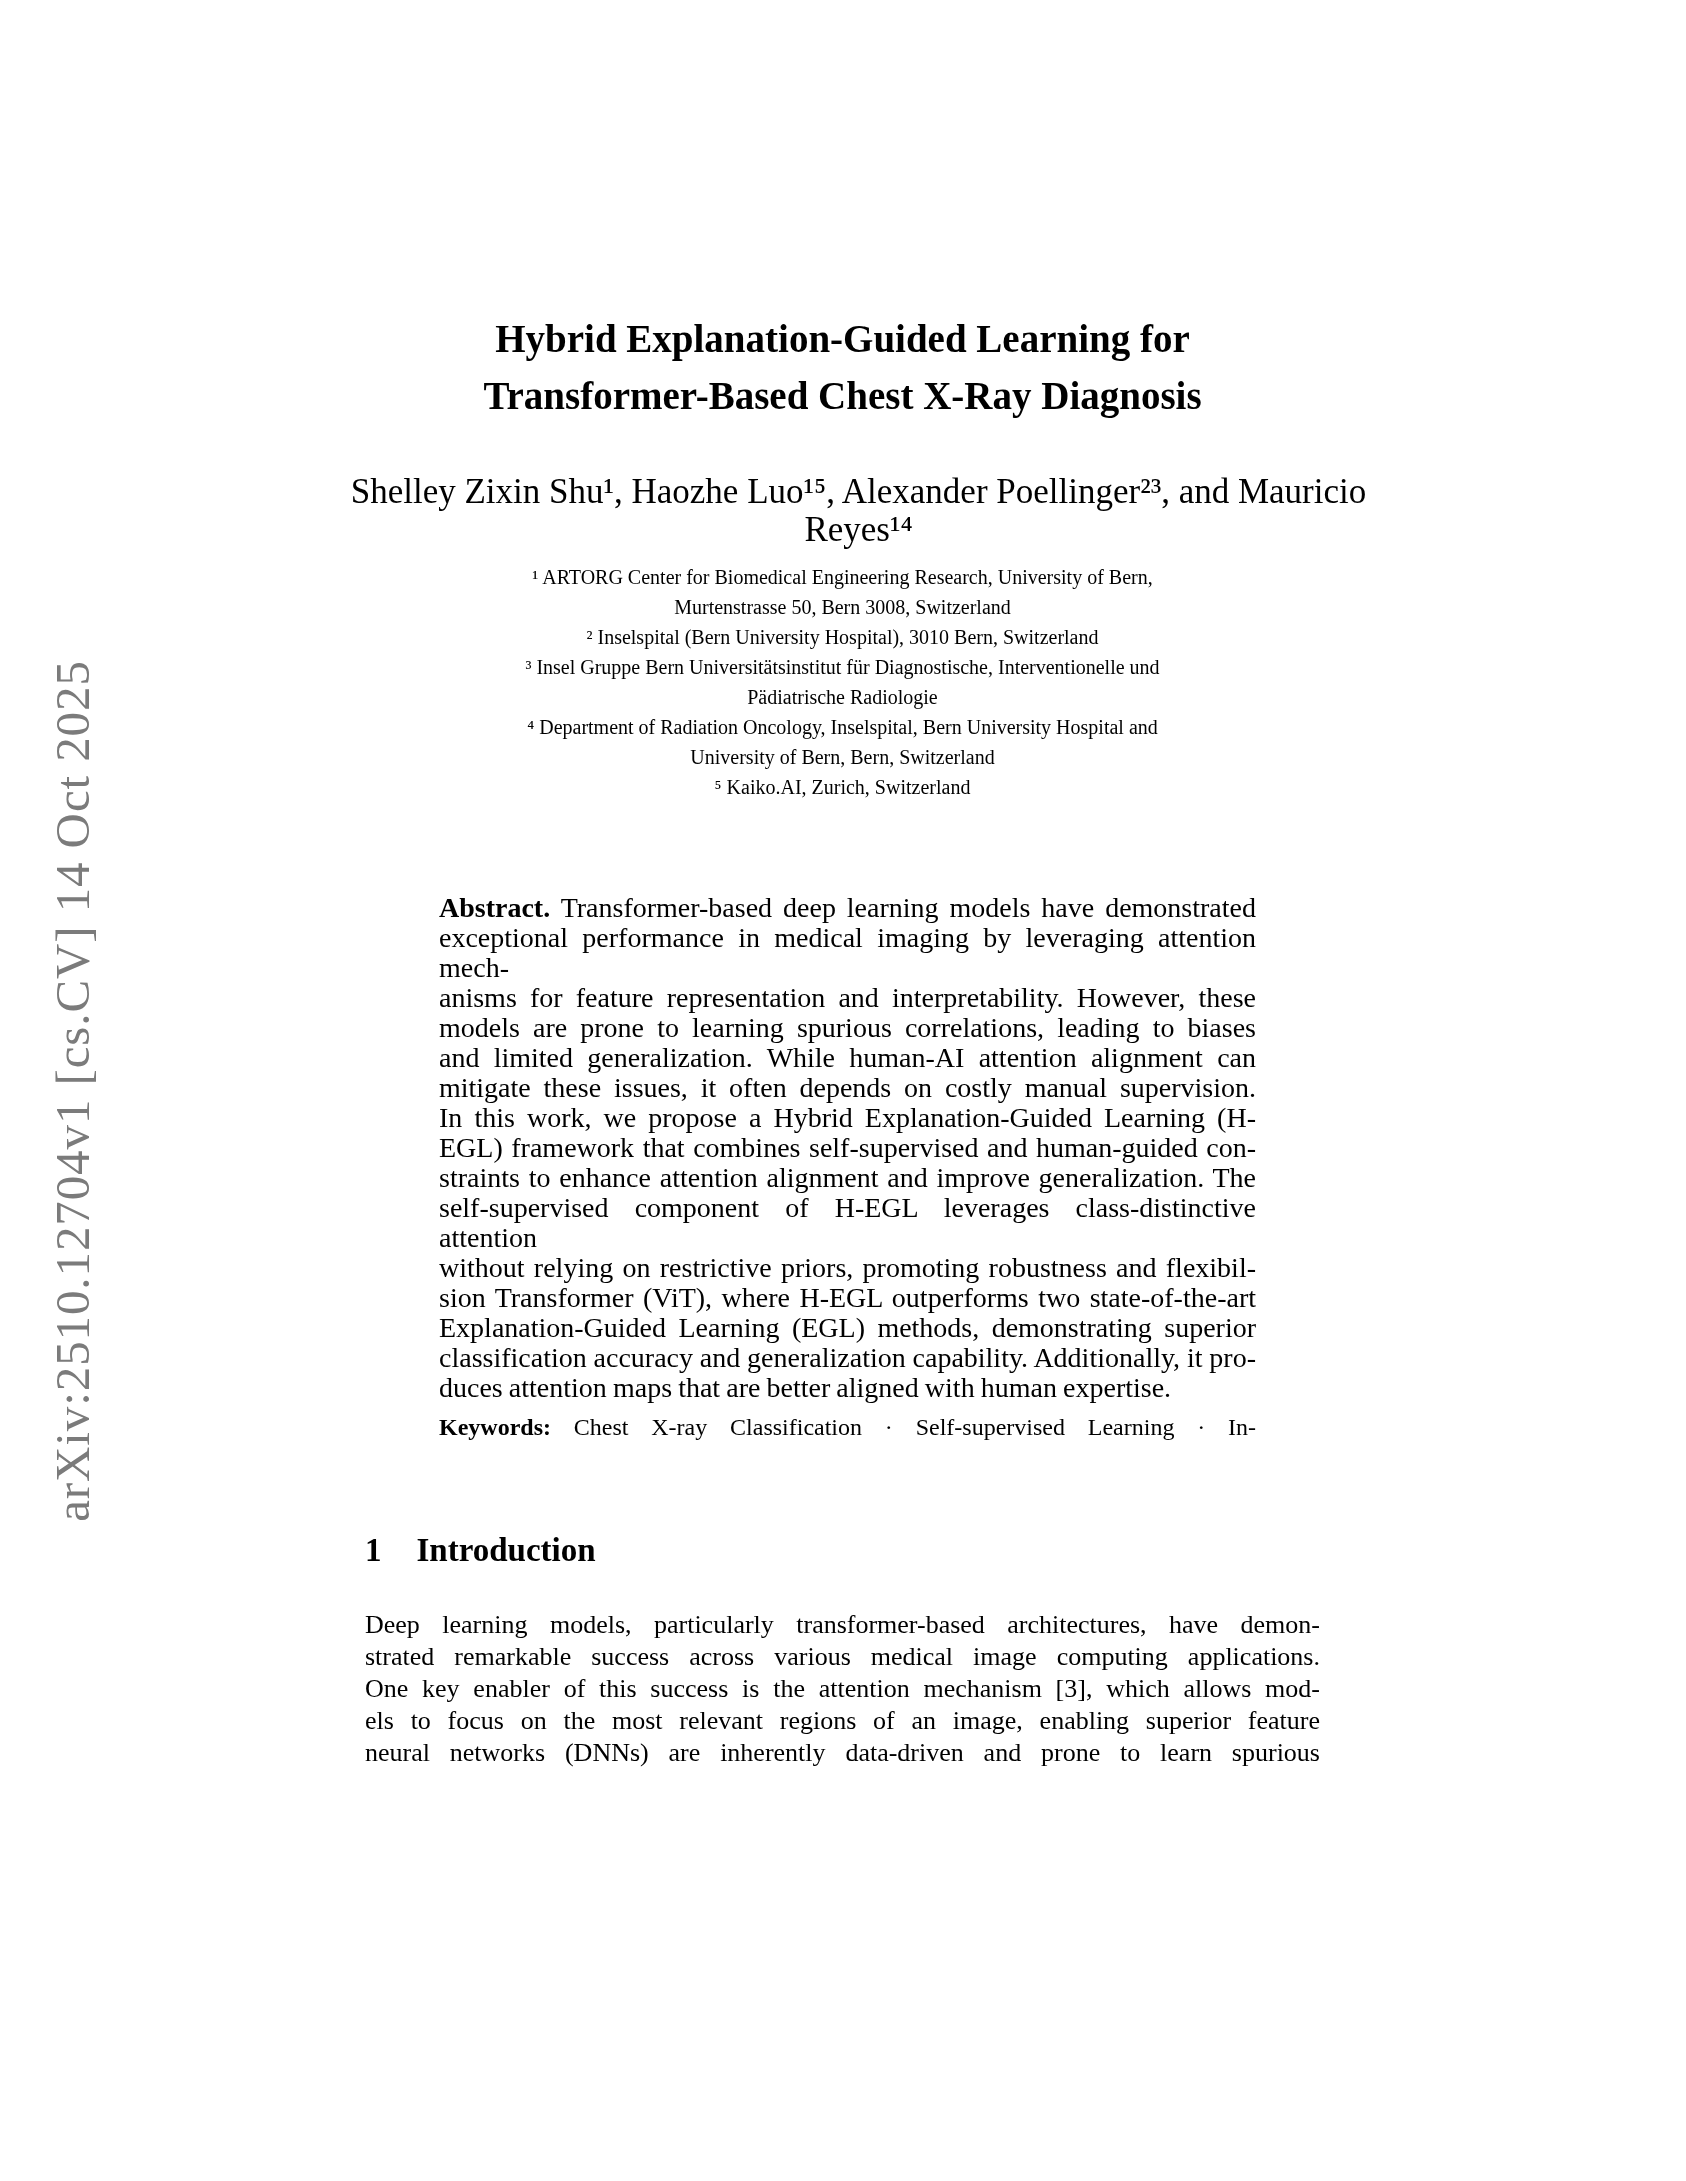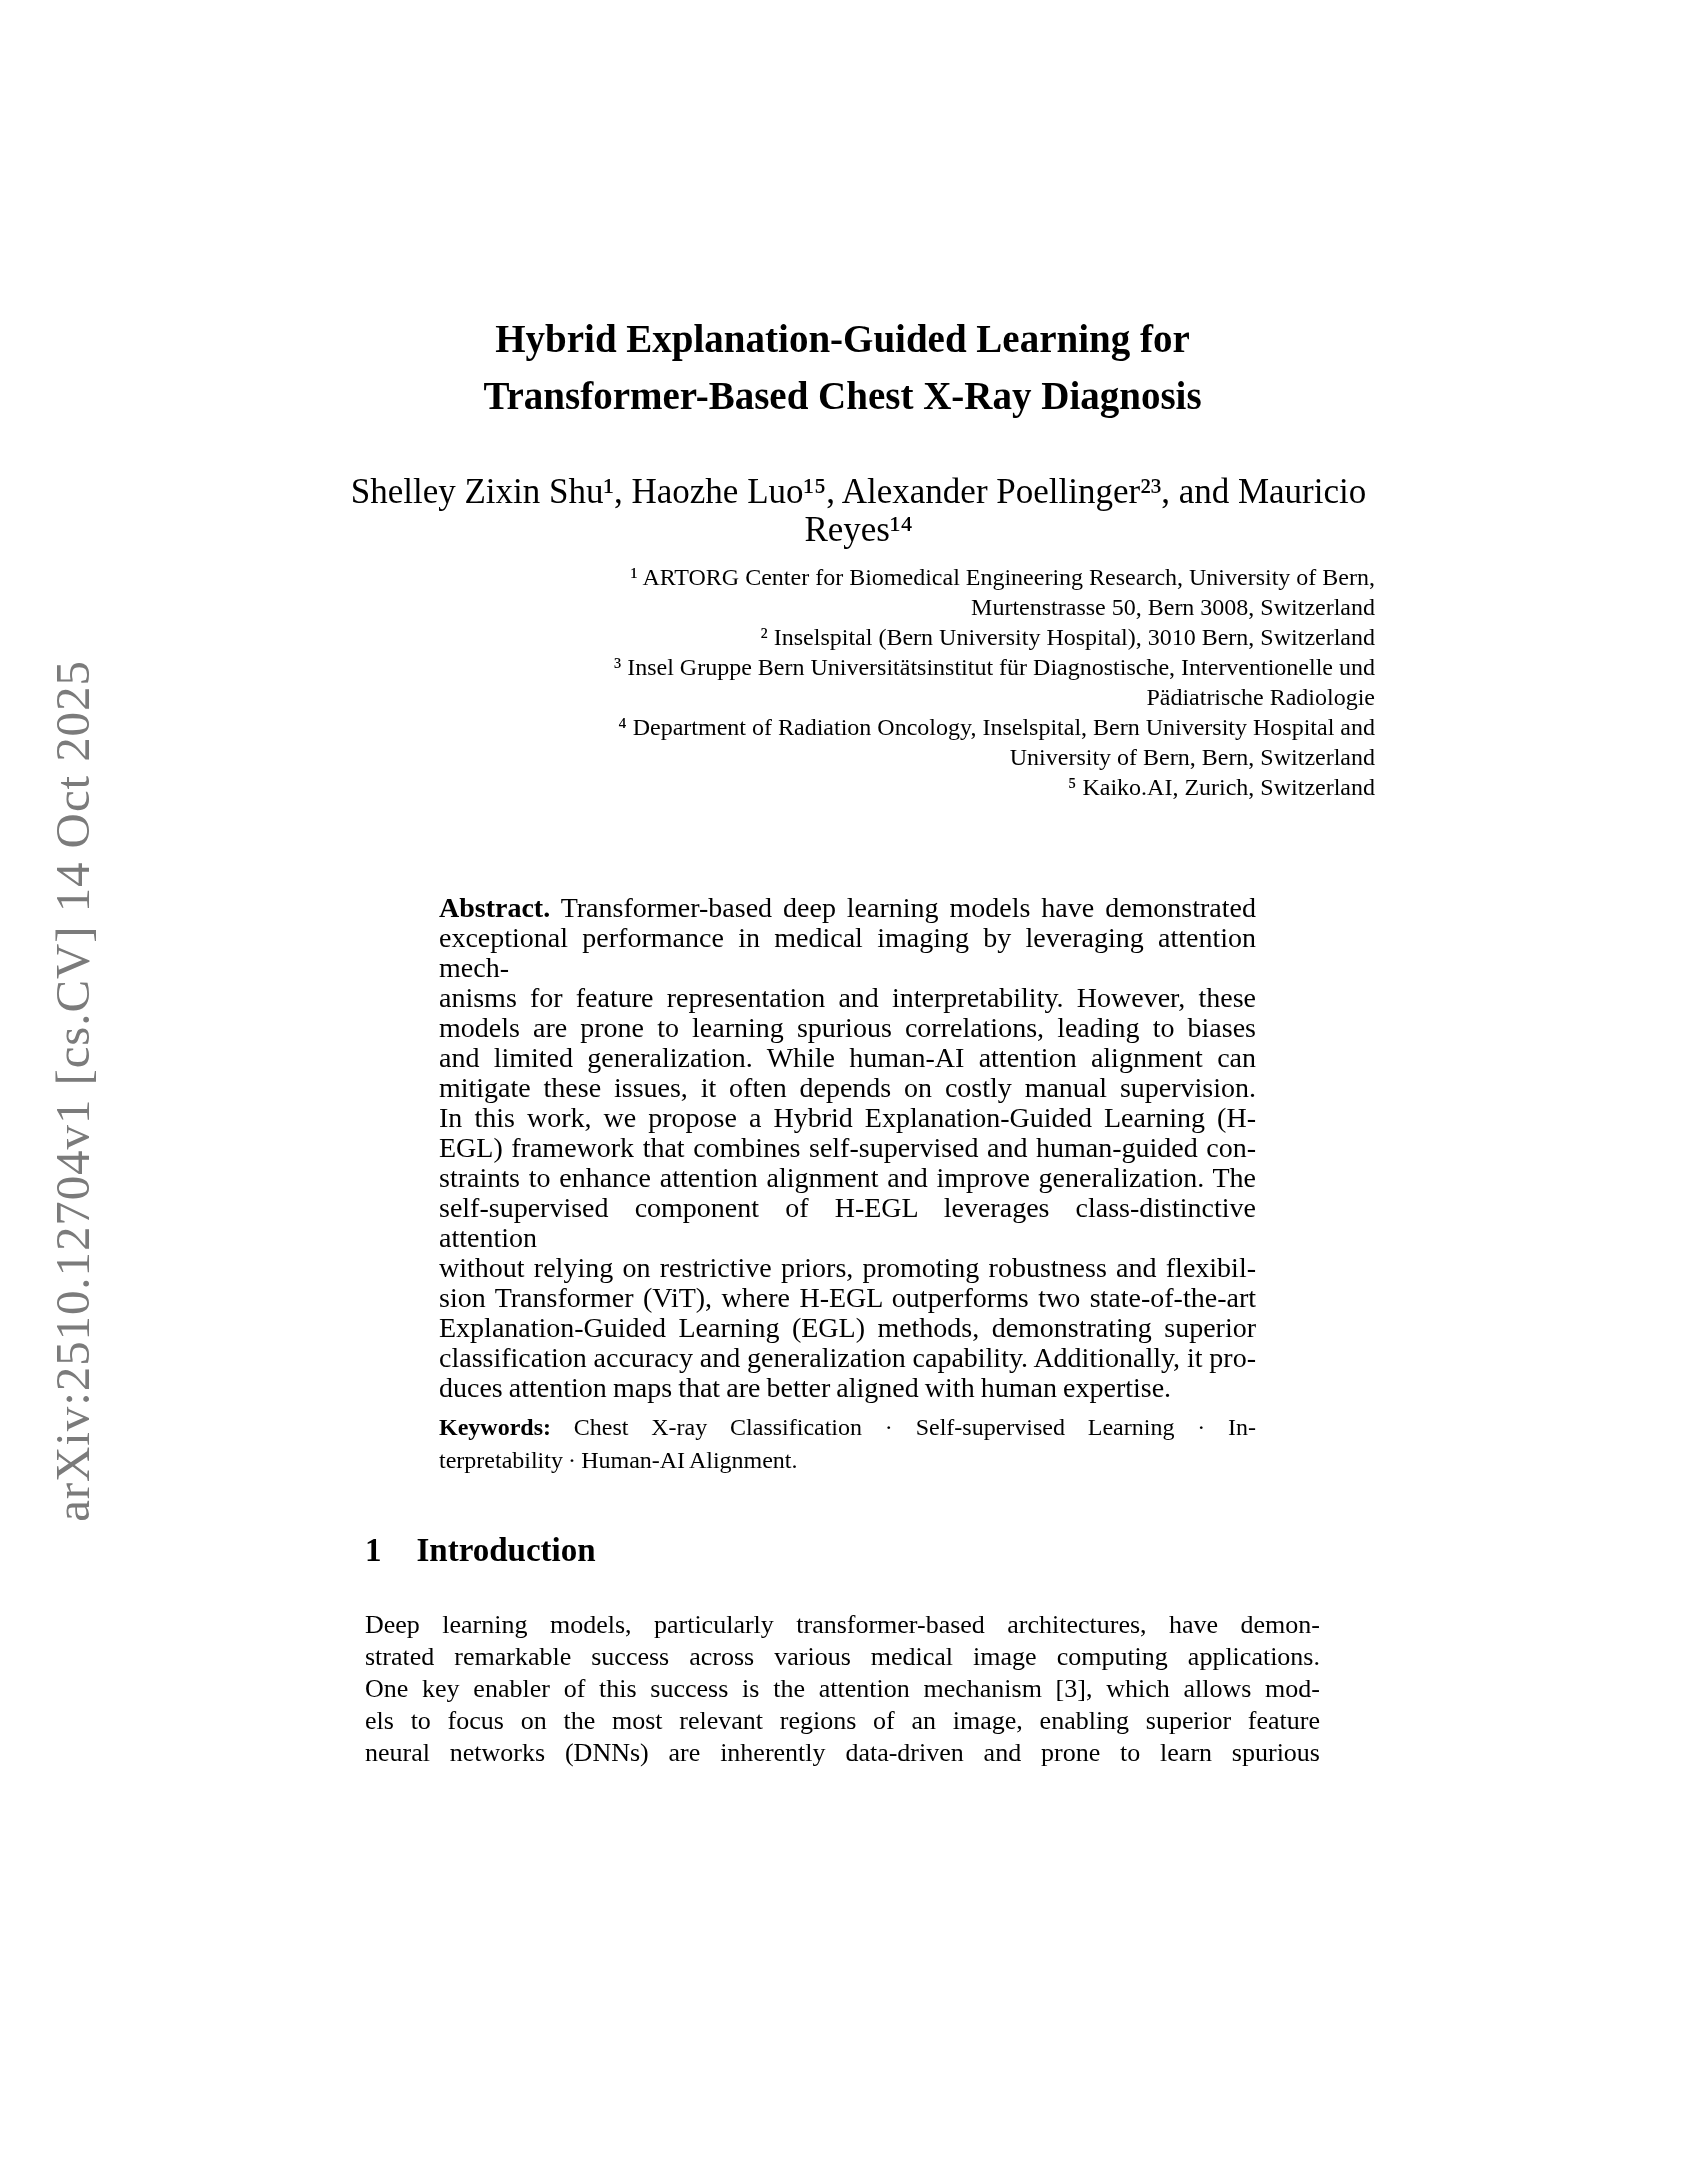--- a/index.html
+++ b/index.html
@@ -26,21 +26,21 @@
     margin:0; text-align:center;
     font-size:39px; font-weight:bold; line-height:57px;
   }
   .title .tl { display:block; }
   .authors {
     position:absolute; top:473px; left:344px; width:1029px;
     text-align:center; font-size:35px; line-height:38px;
   }
   .affiliations {
     position:absolute; top:562px; left:310px; width:1065px;
-    text-align:right; font-size:24px; line-height:30px;
+    text-align:center; font-size:20px; line-height:30px;
   }
   .abstract {
     position:absolute; top:893px; left:439px; width:817px;
     font-size:28px; line-height:30px; word-spacing:-0.9px;
   }
   .keywords {
     position:absolute; top:1411px; left:439px; width:817px;
     font-size:24px; line-height:33px; word-spacing:-0.9px;
   }
   .jline { text-align:justify; text-align-last:justify; }
@@ -95,21 +95,20 @@
   <div class="jline">self-supervised component of H-EGL leverages class-distinctive attention</div>
   <div class="jline">without relying on restrictive priors, promoting robustness and flexibil-</div>
   <div class="jline">sion Transformer (ViT), where H-EGL outperforms two state-of-the-art</div>
   <div class="jline">Explanation-Guided Learning (EGL) methods, demonstrating superior</div>
   <div class="jline">classification accuracy and generalization capability. Additionally, it pro-</div>
   <div class="lastline">duces attention maps that are better aligned with human expertise.</div>
 </div>
 
 <div class="keywords">
   <div class="jline"><span class="b">Keywords:</span> <span>Chest X-ray Classification · Self-supervised Learning · In-</span></div>
-  <div class="lastline">terpretability · Human-AI Alignment.</div>
 </div>
 
 <h2 class="section">
   <span>1</span><span class="st">Introduction</span>
 </h2>
 
 <div class="intro">
   <div class="jline">Deep learning models, particularly transformer-based architectures, have demon-</div>
   <div class="jline">strated remarkable success across various medical image computing applications.</div>
   <div class="jline">One key enabler of this success is the attention mechanism [3], which allows mod-</div>

